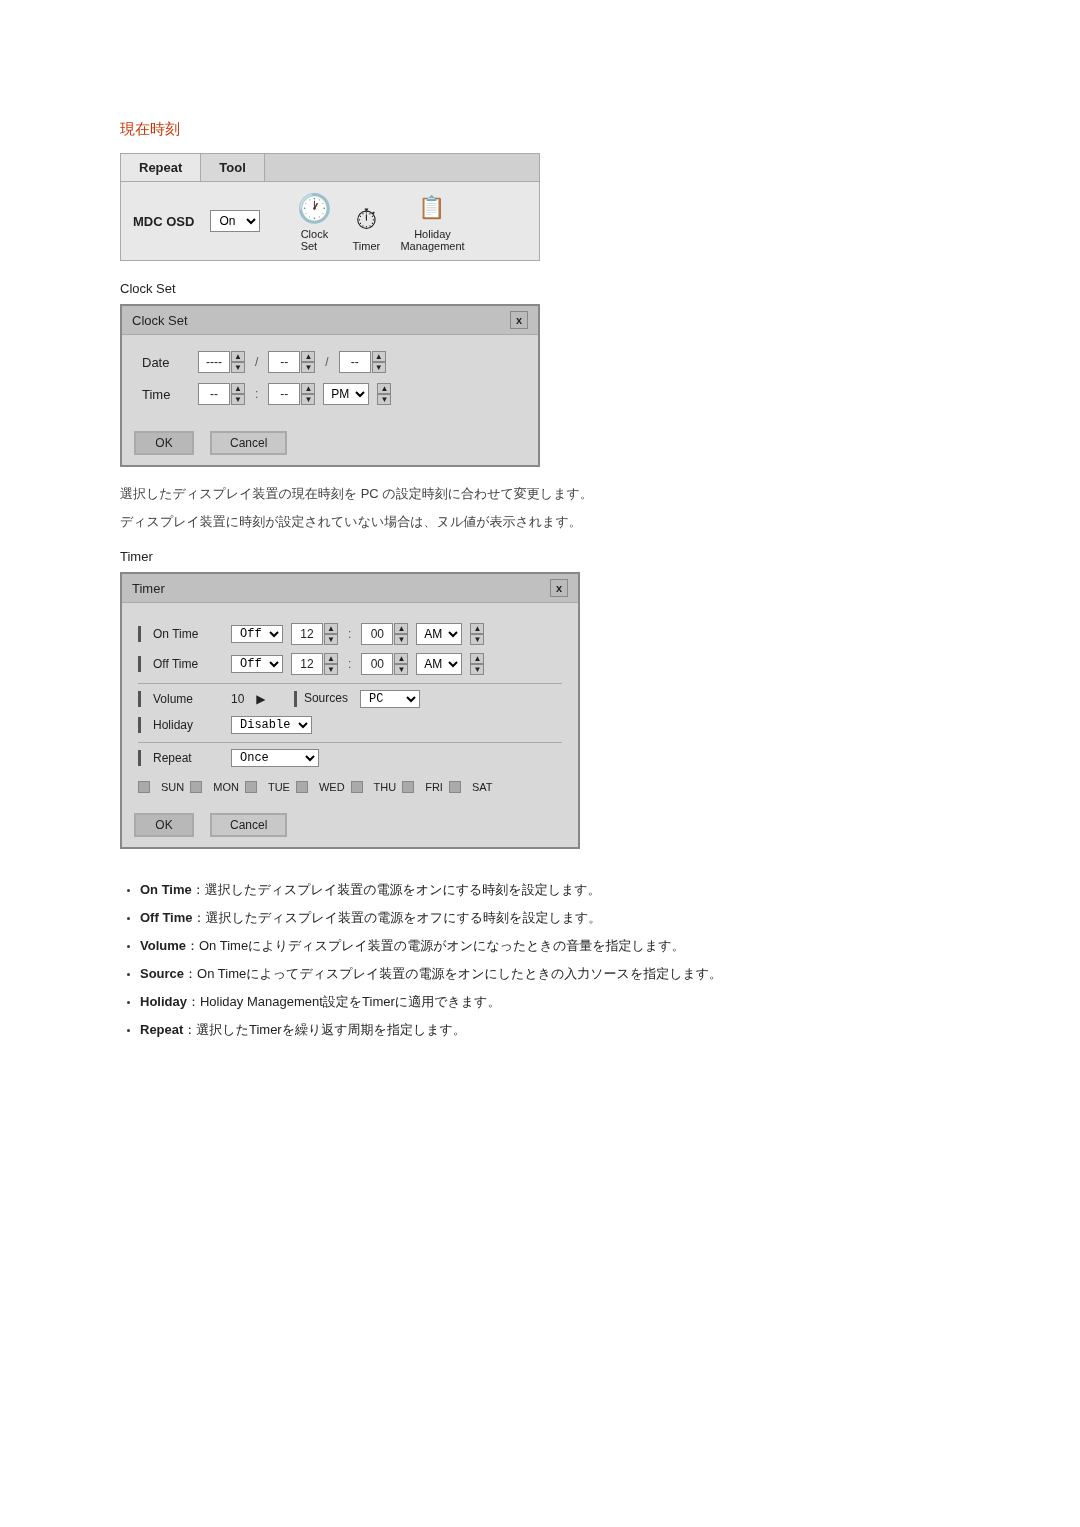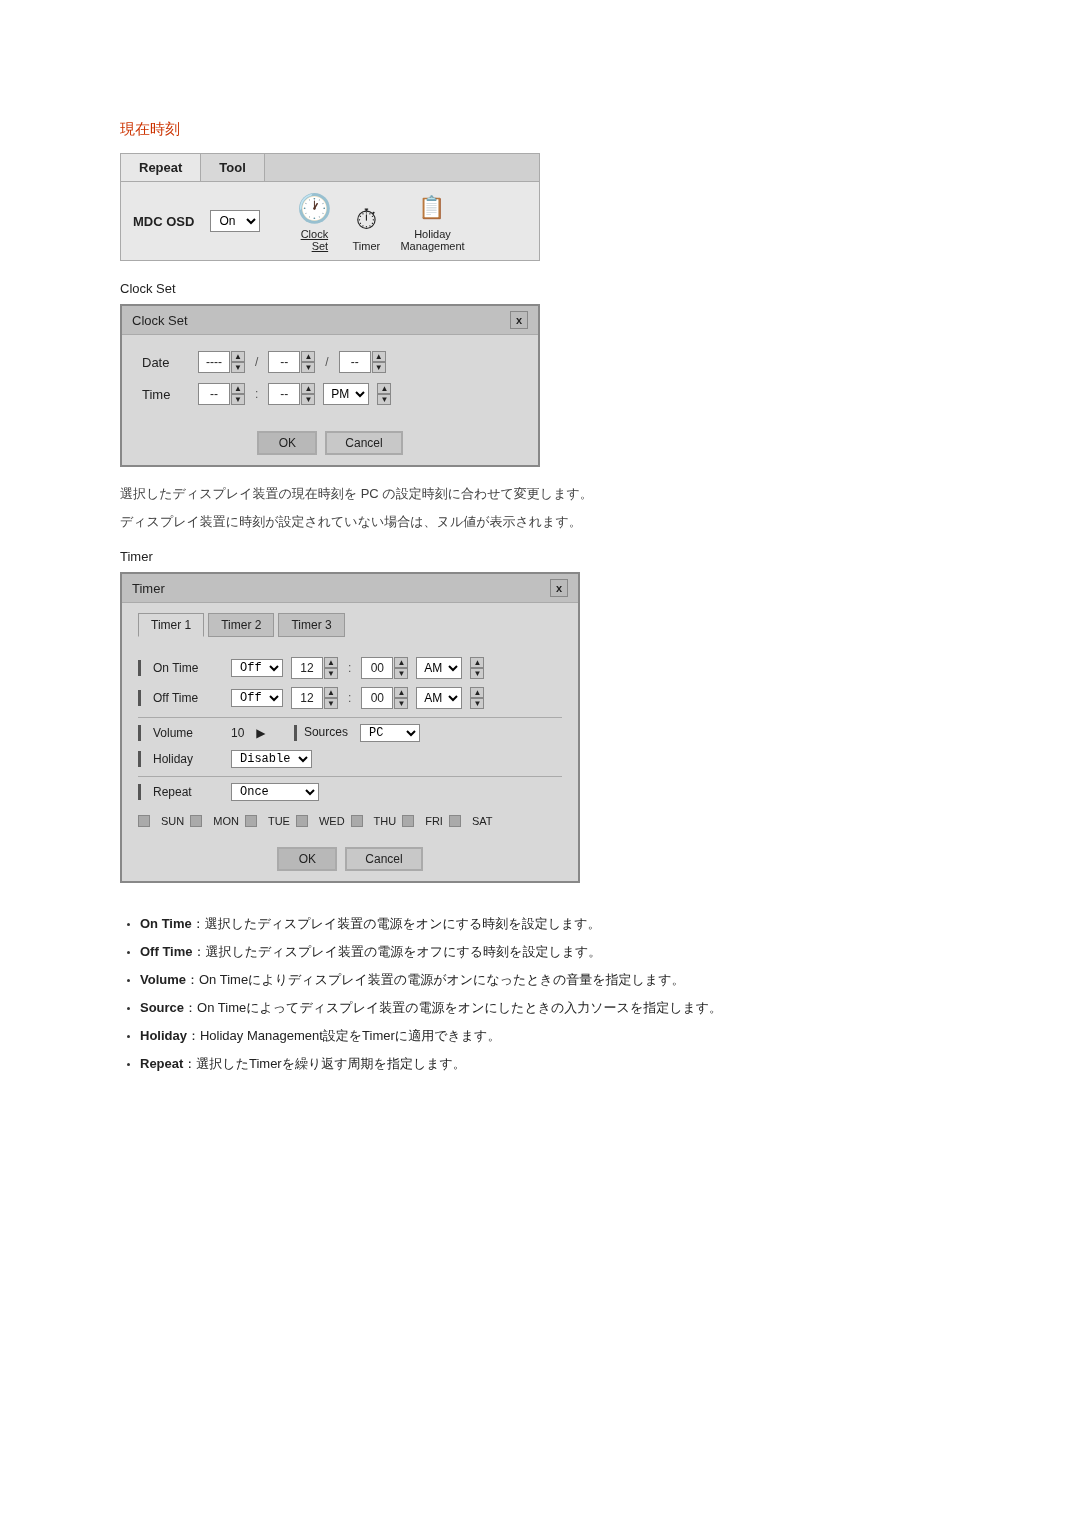--- a/index.html
+++ b/index.html
@@ -190,22 +190,22 @@
     }
     .pm-select {
       background: #fff;
       border: 1px solid #888;
       padding: 2px 3px;
       font-size: 12px;
       min-width: 36px;
     }
     .dialog-footer {
       display: flex;
-      justify-content: center;
-      gap: 8px;
+      justify-content: flex-start;
+      gap: 16px;
       padding: 6px 12px 10px 12px;
     }
     .dialog-btn {
       background: #c8c8c8;
       border: 2px solid #aaa;
       padding: 3px 18px;
       font-size: 12px;
       cursor: pointer;
       min-width: 60px;
       text-align: center;
@@ -332,21 +332,21 @@
       <select class="mdc-select">
         <option>On</option>
         <option>Off</option>
       </select>
     </div>
     <div class="mdc-icons">
       <div class="mdc-icon-item">
         <div class="mdc-icon-img">
             <span style="font-size:28px;">🕐</span>
           </div>
-        <span style="text-align:right;text-decoration:underline;">Clock<br>Set</span>
+        <span style="text-align:left;">Clock<br>Set</span>
       </div>
       <div class="mdc-icon-item">
         <div class="mdc-icon-img">
             <span style="font-size:28px;">⏱</span>
           </div>
         <span>Timer</span>
       </div>
       <div class="mdc-icon-item">
         <div class="mdc-icon-img holiday-icon">
             <span style="font-size:22px;">📋</span>
@@ -431,25 +431,20 @@
 <p class="desc-text">ディスプレイ装置に時刻が設定されていない場合は、ヌル値が表示されます。</p>
 
 <div class="section-label">Timer</div>
 
 <div class="timer-dialog">
   <div class="dialog-title-bar">
     <span class="dialog-title">Timer</span>
     <div class="dialog-close-btn">x</div>
   </div>
 
-  <div class="timer-tabs">
-    <div class="timer-tab active">Timer 1</div>
-    <div class="timer-tab">Timer 2</div>
-    <div class="timer-tab">Timer 3</div>
-  </div>
   <div class="timer-body">
 
     <div class="timer-row" style="margin-top:8px;">
       <span class="vertical-pipe"></span>
       <span class="timer-label">On Time</span>
       <select class="timer-select">
         <option>Off</option>
         <option>On</option>
       </select>
       <div class="spin-box">

